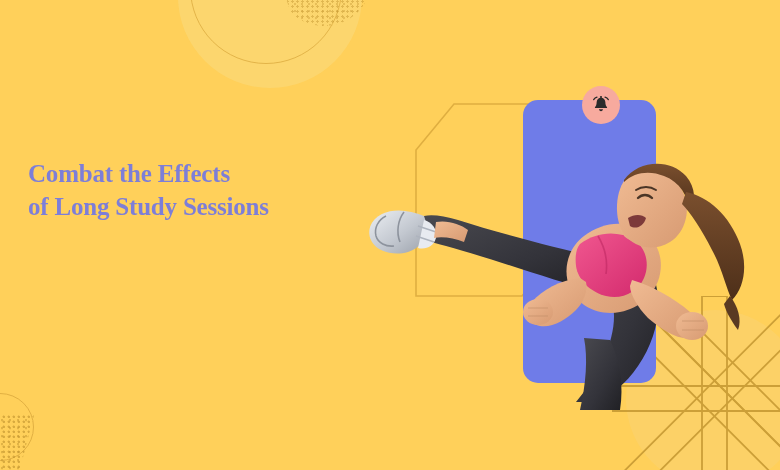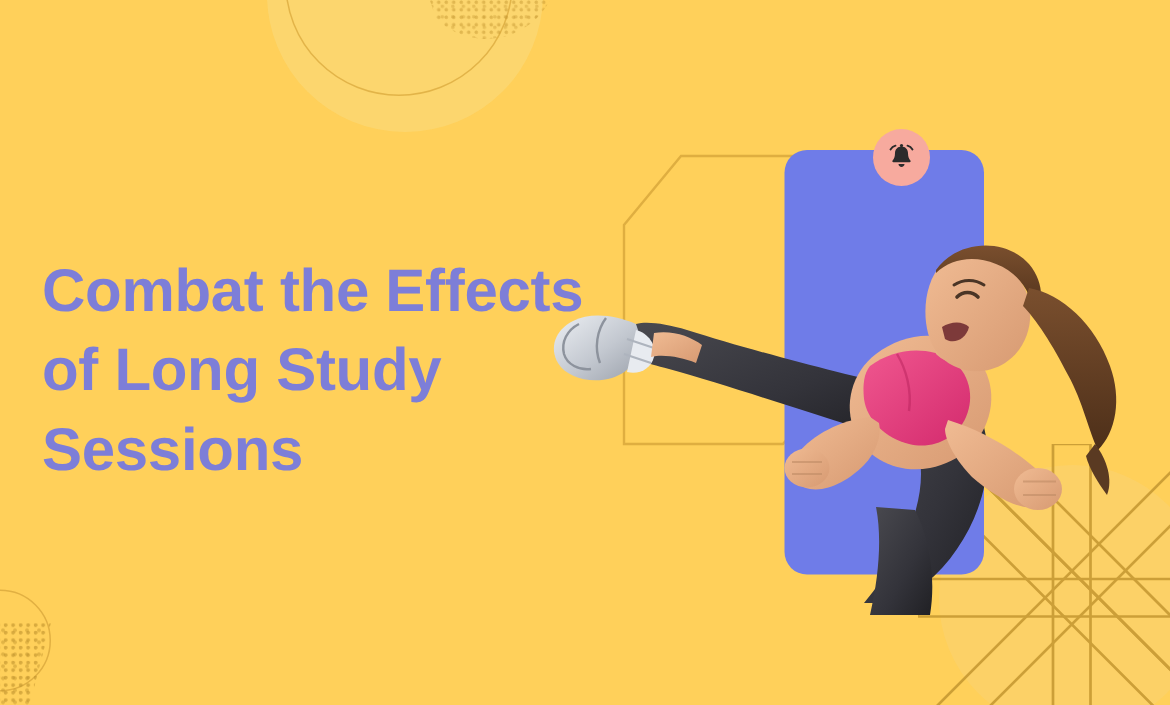--- a/index.html
+++ b/index.html
@@ -123,28 +123,29 @@
   
   .athlete {
     position:absolute;
     left:352px; top:140px;
     width:420px; height:270px;
   }
 
   
   .headline {
     position:absolute;
-    left:28px; top:168px;
+    left:28px; top:157px;
     width:400px;
     color:#7d7ed8;
-    font-size:40px;
+    font-size:25px;
     font-weight:bold;
     line-height:1.32;
     letter-spacing:-0.2px;
     white-space:pre-line;
+    font-family:Liberation Serif, serif;
   }
 </style>
 </head>
 <body>
 
 <div class="banner">
 
   <div class="decor">
 
     <div class="blob-top"></div>

